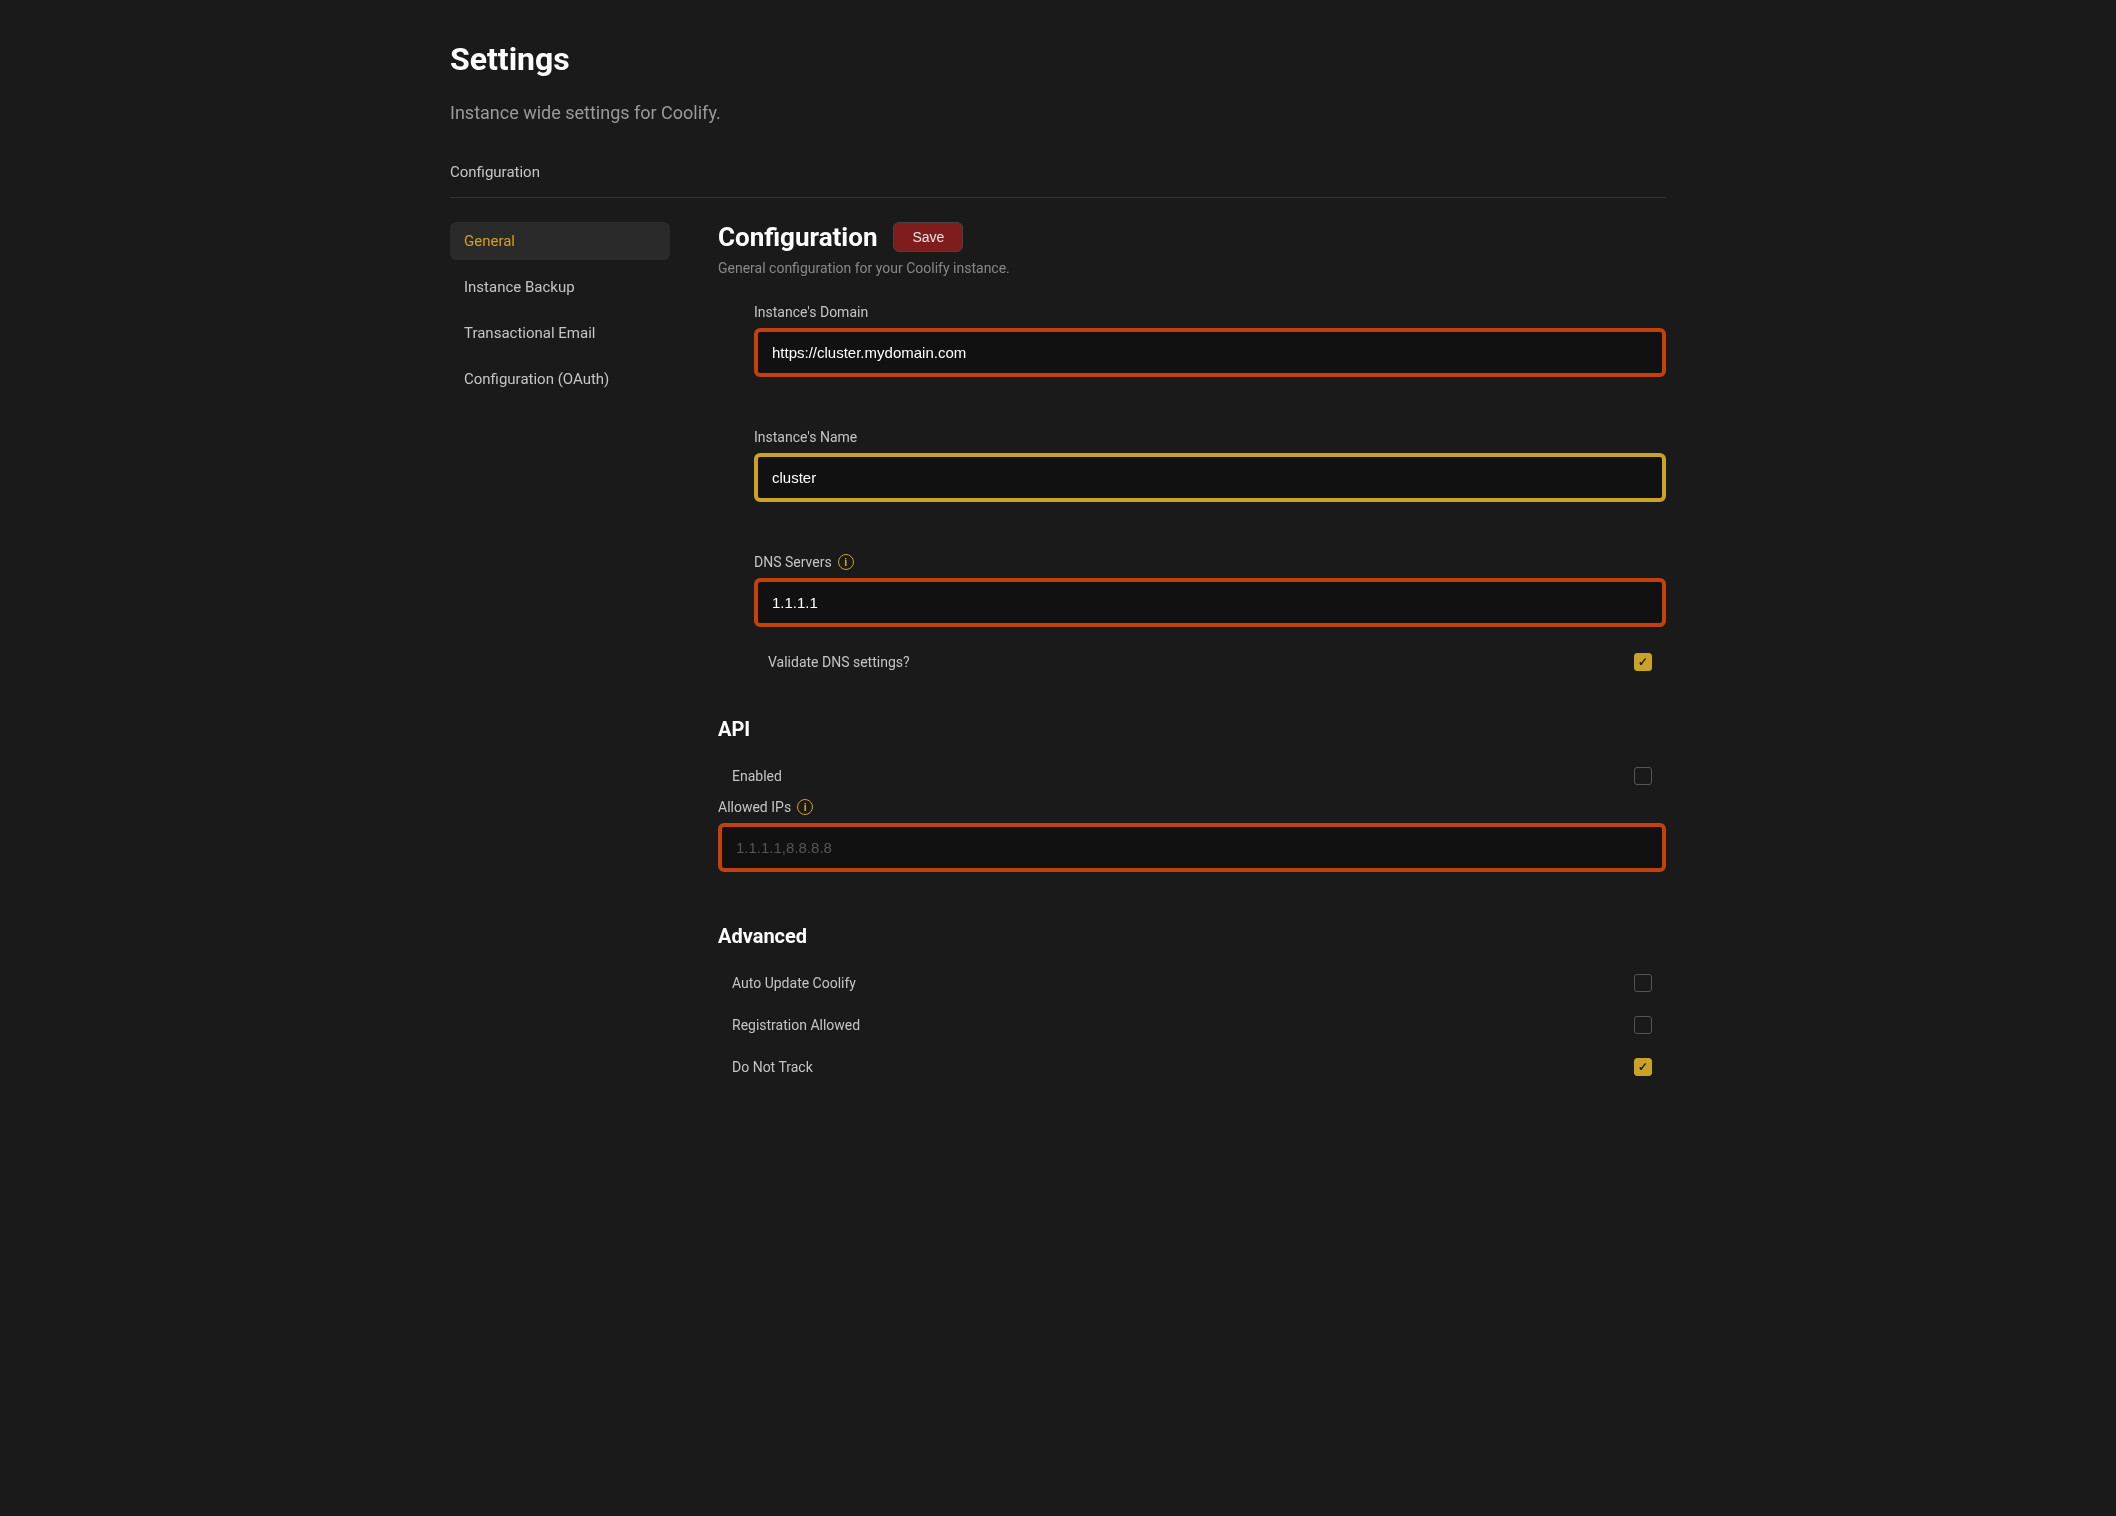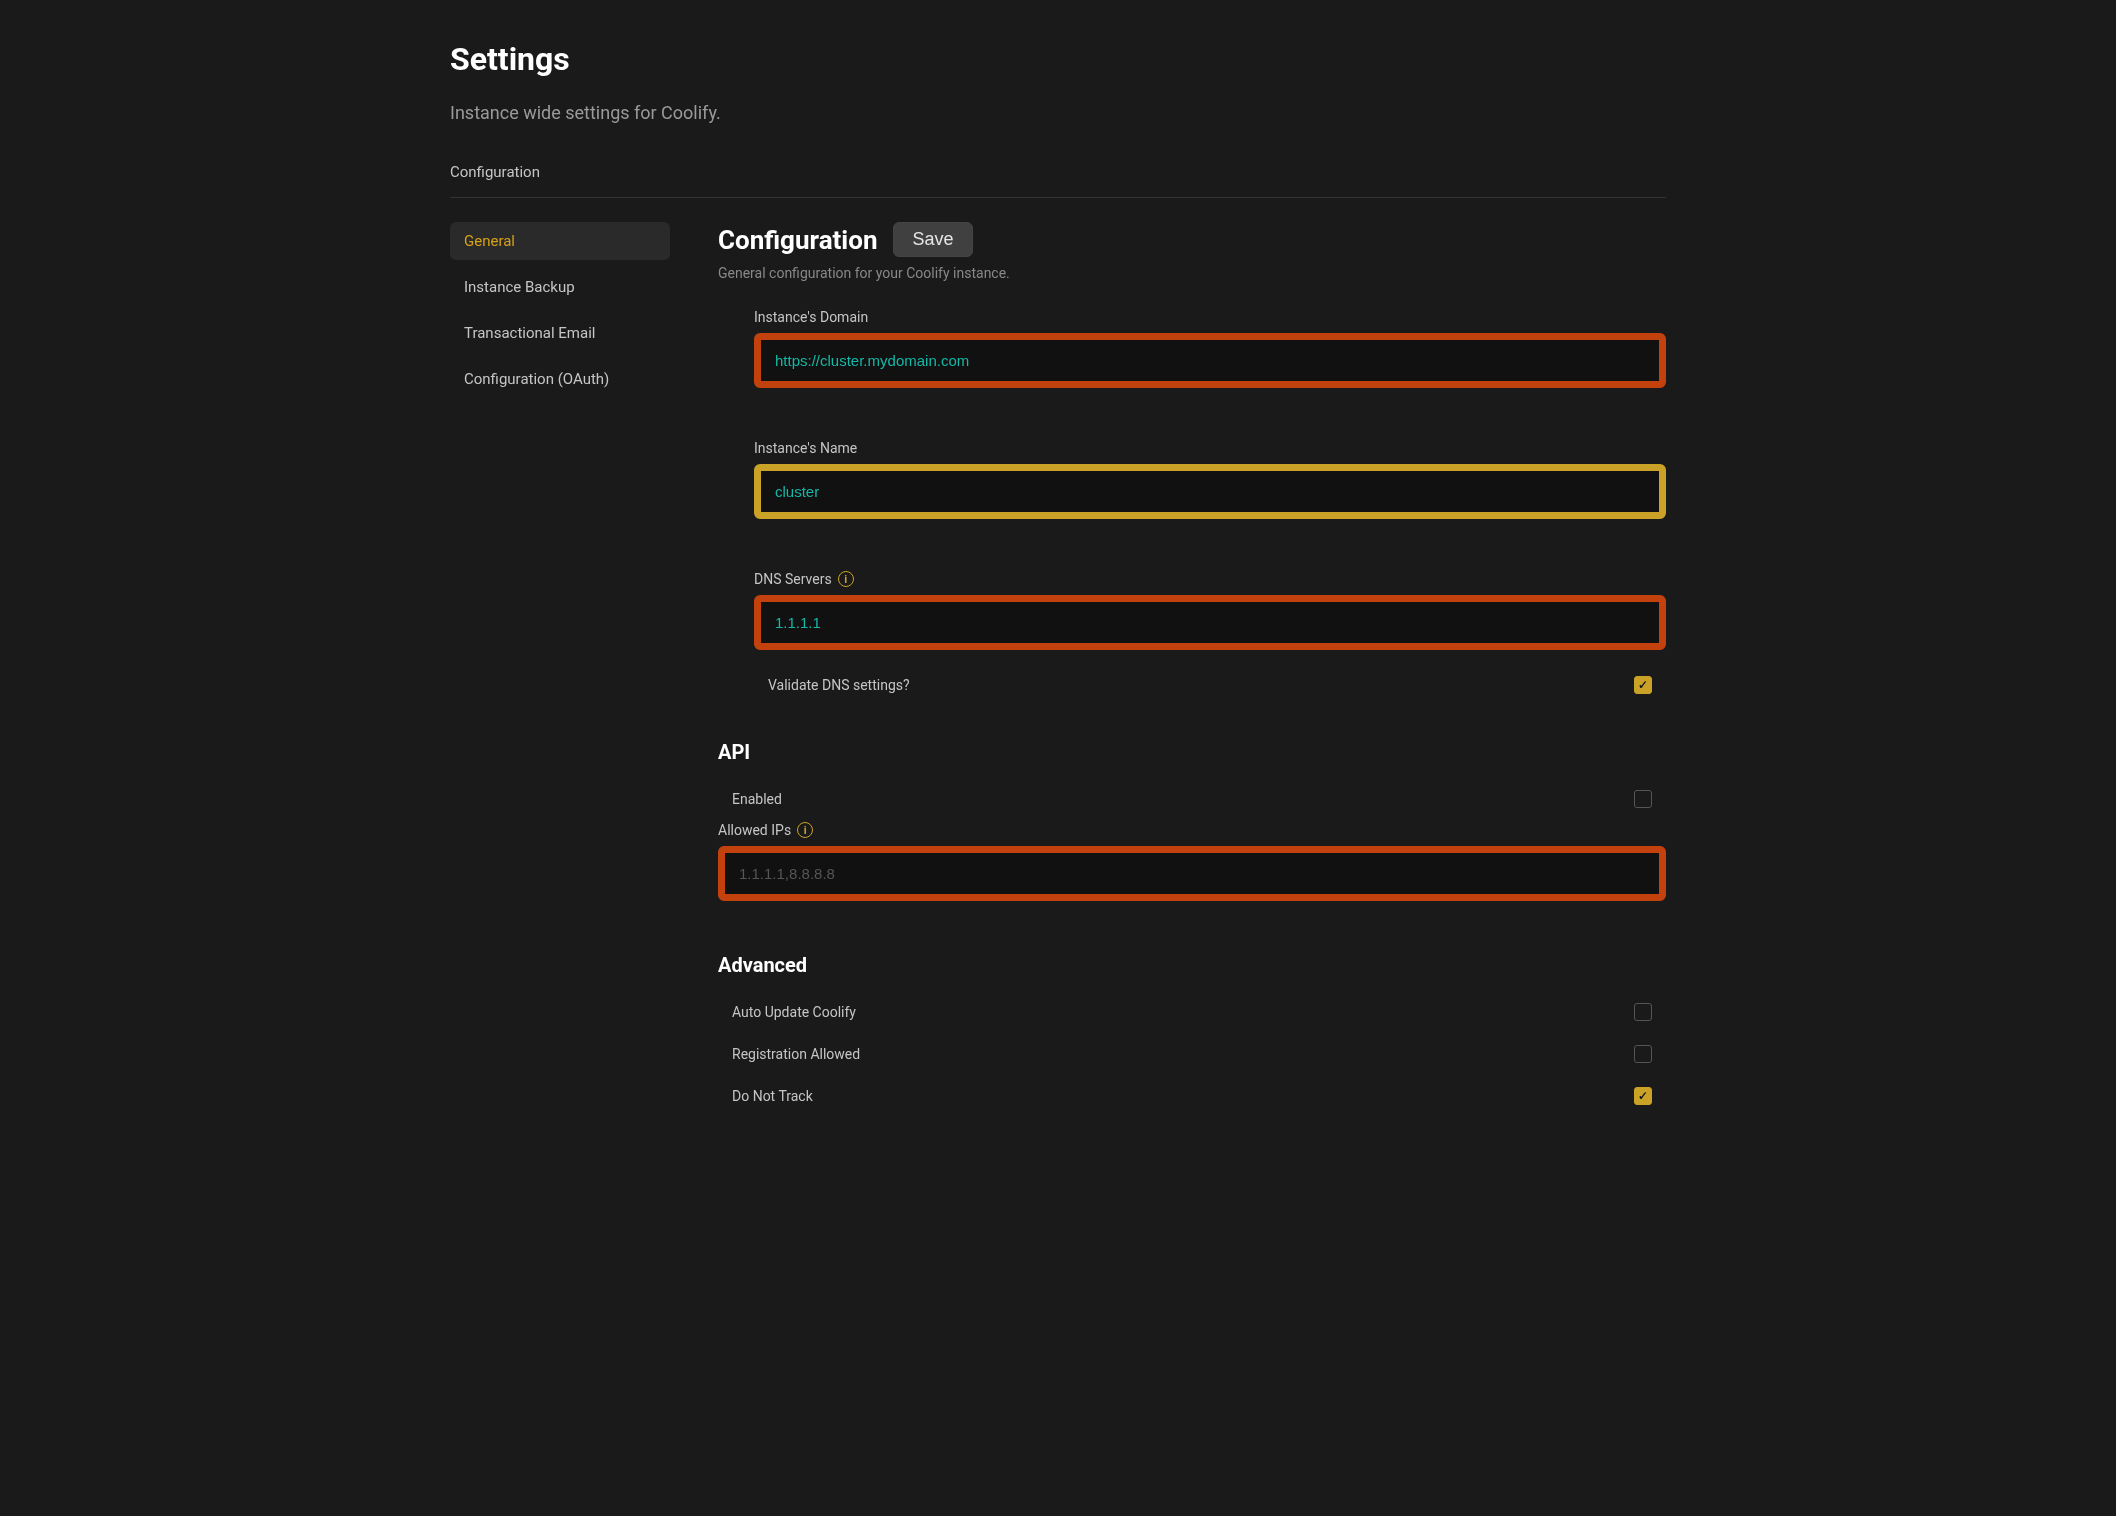--- a/index.html
+++ b/index.html
@@ -82,26 +82,26 @@
       margin-bottom: 8px;
     }
 
     .config-title {
       font-size: 26px;
       font-weight: 700;
       color: #ffffff;
     }
 
     .save-button {
-      background-color: #404040;
+      background-color: #7f1d1d;
       color: #e5e5e5;
       border: 1px solid #444;
       border-radius: 6px;
       padding: 6px 18px;
-      font-size: 18px;
+      font-size: 14px;
       cursor: pointer;
     }
 
     .config-desc {
       font-size: 14px;
       color: #888;
       margin-bottom: 28px;
     }
 
     .form-section {
@@ -128,23 +128,23 @@
       border: 1.5px solid #c9a227;
       color: #c9a227;
       font-size: 11px;
       font-weight: 700;
       cursor: pointer;
     }
 
     .text-input {
       width: 100%;
       background-color: #111;
-      border: 7px solid #c2410c;
+      border: 4px solid #c2410c;
       border-radius: 6px;
-      color: #14b8a6;
+      color: #ffffff;
       padding: 12px 14px;
       font-size: 15px;
       outline: none;
       margin-bottom: 16px;
     }
 
     .text-input.active-border {
       border-color: #c9a227;
     }
 

